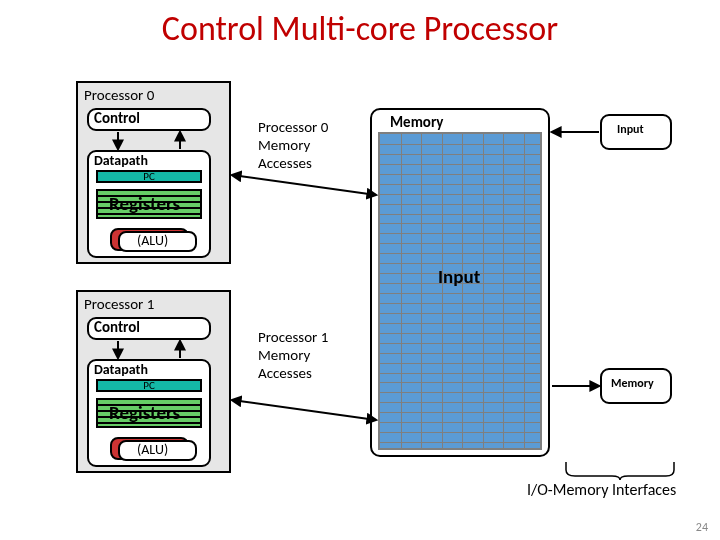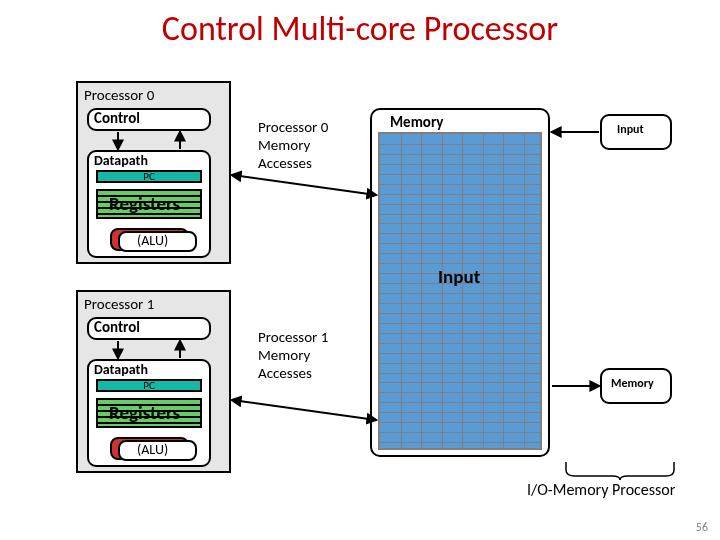--- a/index.html
+++ b/index.html
@@ -253,23 +253,23 @@
     <div class="hline" style="top: 308.062px;"></div>
   </div>
 <div class="bytes-label" style="left:438px; top:265px;">Input</div>
 
 <div class="io-box" style="left:600px; top:114px; width:72px; height:36px;"></div>
 <div class="io-label" style="left:617px; top:122px;">Input</div>
 
 <div class="io-box" style="left:600px; top:368px; width:72px; height:36px;"></div>
 <div class="io-label" style="left:611px; top:376px;">Memory</div>
 
-<div class="io-mem-label" style="left:527px; top:480px;">I/O-Memory Processor</div>
-
-<div class="page-num">56</div>
+<div class="io-mem-label" style="left:527px; top:480px;">I/O-Memory Interfaces</div>
+
+<div class="page-num">24</div>
 
 <svg class="arrows">
   <defs>
     <marker id="arrow" viewBox="0 0 10 10" refX="8" refY="5" markerWidth="6" markerHeight="6" orient="auto-start-reverse">
       <path d="M 0 0 L 10 5 L 0 10 z" fill="#000"></path>
     </marker>
   </defs>
 
   <line x1="118" y1="132" x2="118" y2="149" stroke="#000" stroke-width="2" marker-end="url(#arrow)"></line>
   <line x1="180" y1="149" x2="180" y2="132" stroke="#000" stroke-width="2" marker-end="url(#arrow)"></line>

